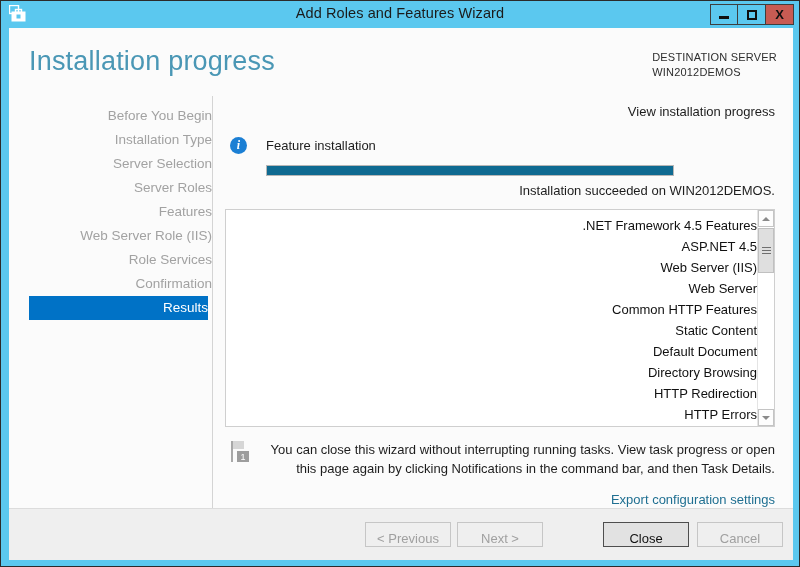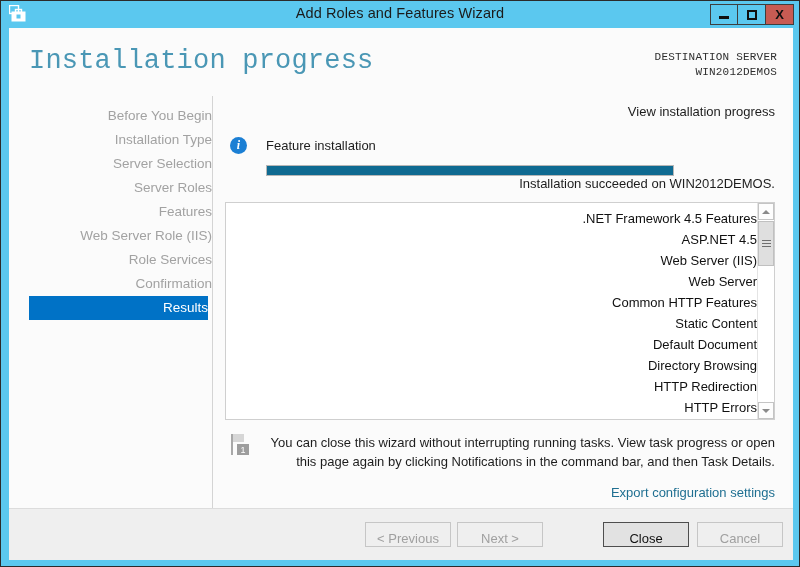--- a/index.html
+++ b/index.html
@@ -66,34 +66,32 @@
     background: #fbfbfb;
     display: flex;
     flex-direction: column;
   }
 
   
   #page-header {
     position: relative;
     flex: 0 0 68px;
     background: #fbfbfb;
-    font-family: Liberation Mono, monospace;
   }
   #page-title {
     position: absolute;
     left: 20px; top: 18px;
     font-size: 27px;
     font-weight: 300;
     color: #4a97b5;
     letter-spacing: 0.2px;
   }
   #dest-block {
     position: absolute;
     right: 16px; top: 22px;
-    text-align: right;
     font-size: 11px;
     color: #2d2d2d;
     line-height: 15px;
     letter-spacing: 0.2px;
   }
 
   
   #body-row {
     flex: 1 1 auto;
     display: flex;
@@ -168,20 +166,21 @@
     width: 408px;
     border: 1px solid #b6b6b6;
     background: #e9e9e9;
   }
   #progress-fill {
     height: 100%;
     background: #0f6a91;
   }
   #progress-msg {
     margin-left: 41px;
+    margin-top: 7px;
     font-size: 13px;
     color: #1d1d1d;
   }
 
   
   #listbox-wrap {
     margin-top: 11px;
     height: 218px;
     border: 1px solid #cfcfcf;
     background: #ffffff;

